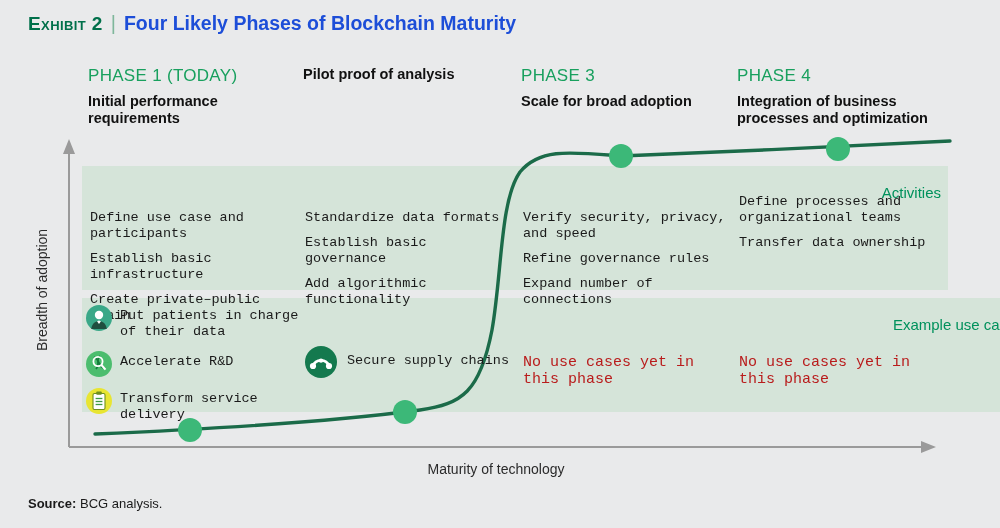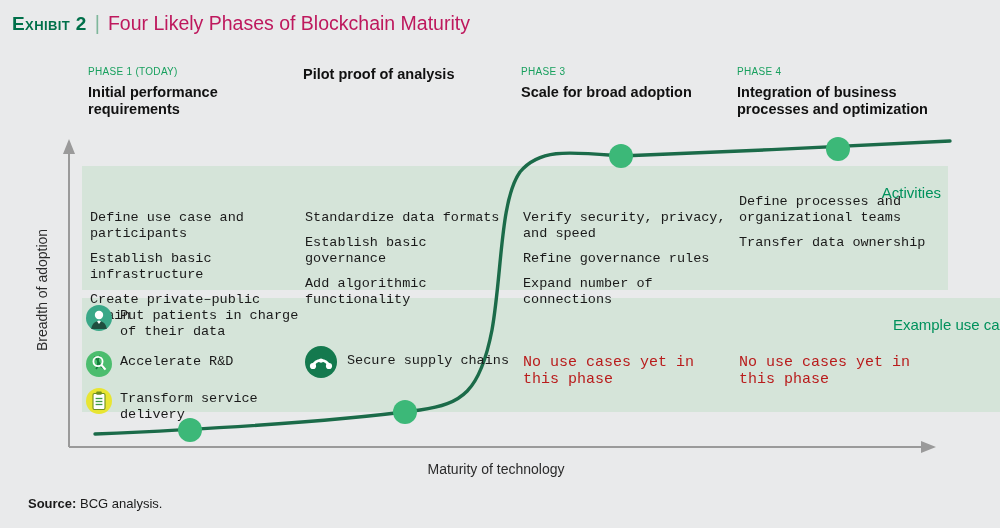--- a/index.html
+++ b/index.html
@@ -8,48 +8,48 @@
     background:#e9eaeb;
     font-family:"Liberation Sans", sans-serif;
     color:#1a1a1a;
     position:relative;
     overflow:hidden;
   }
   .exhibit{position:absolute;inset:0;}
 
   
   .title-row{
-    position:absolute;left:12px;top:12px;
+    position:absolute;left:28px;top:12px;
     display:flex;align-items:center;
     white-space:nowrap;
   }
   .title-kicker{
     color:#00704a;
     font-weight:bold;
     font-size:19px;
     font-variant:small-caps;
     letter-spacing:.4px;
   }
   .title-sep{
     color:#7fb79b;
     font-size:20px;
     margin:0 8px;
     font-weight:400;
   }
   .title-main{
-    color:#be185d;
-    font-weight:normal;
+    color:#1d4ed8;
+    font-weight:bold;
     font-size:19.5px;
   }
 
   
   .phase-head{position:absolute;}
   .phase-kicker{
     color:#18a05e;
-    font-size:10px;
+    font-size:17px;
     letter-spacing:.3px;
     margin-bottom:7px;
     white-space:nowrap;
   }
   .phase-title{
     color:#111;
     font-size:14.5px;
     font-weight:bold;
     line-height:17px;
   }

